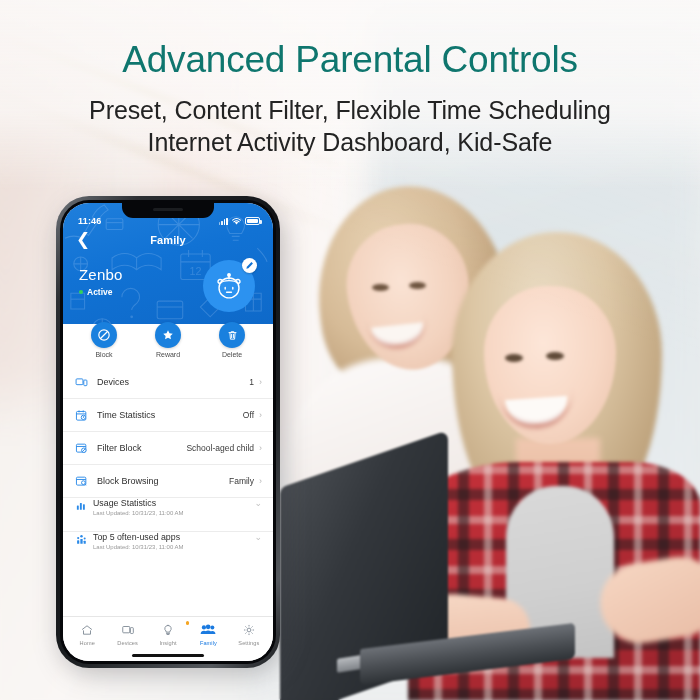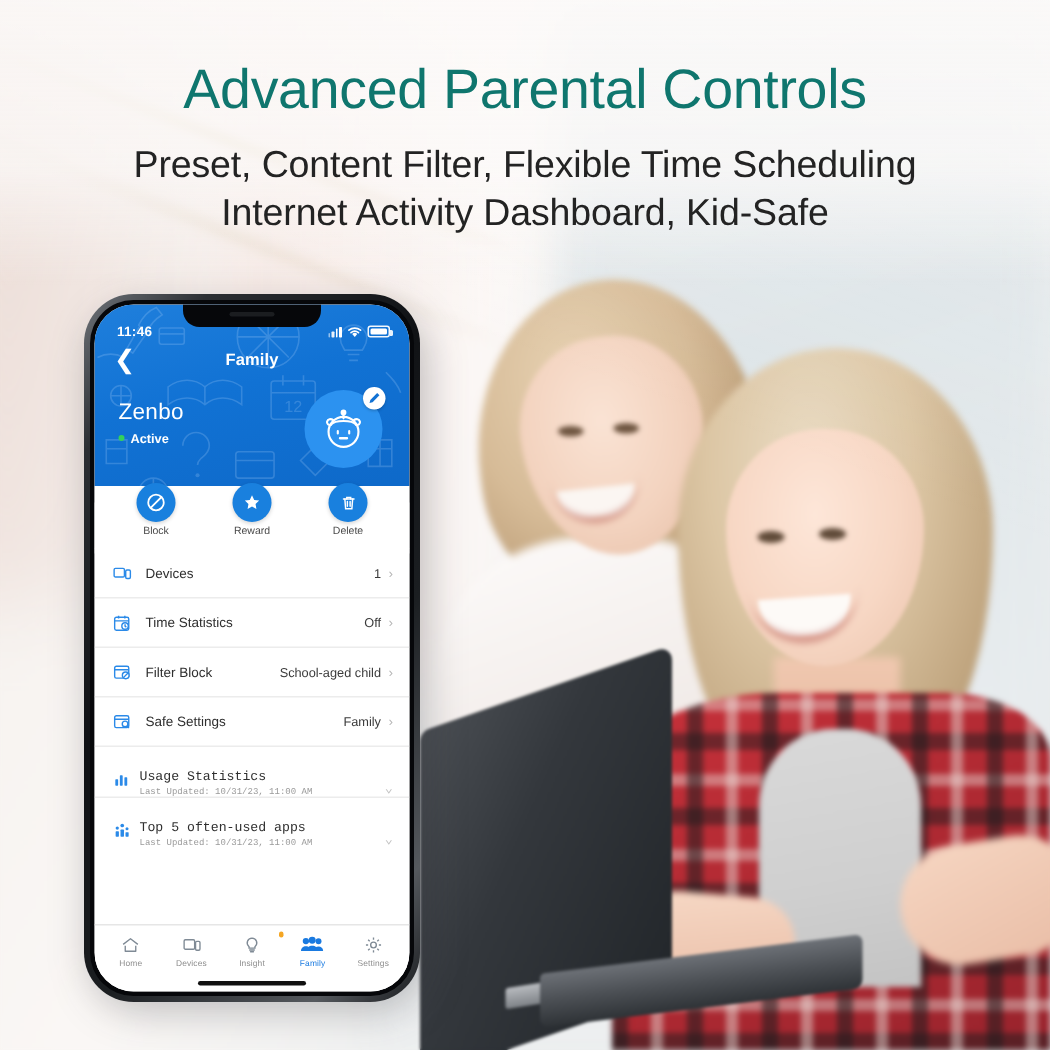--- a/index.html
+++ b/index.html
@@ -292,24 +292,23 @@
     display: flex; align-items: center;
     padding: 0 11px 0 12px; height: 33px;
     border-top: 1px solid #ececec;
   }
   .row .ricon { width: 17px; flex: 0 0 17px; display:flex; align-items:center; }
   .row .rlabel { font-size: 9px; color: #2f2f2f; margin-left: 5px; }
   .row .rval { margin-left: auto; font-size: 8.5px; color: #3a3a3a; }
   .row .chev { margin-left: 5px; color: #b7b7b7; font-size: 9px; line-height:1; }
 
   .row2 {
-    display: flex; align-items: flex-end;
+    display: flex; align-items: flex-start;
     padding: 0 11px 0 12px; height: 34px;
     border-top: 1px solid #ececec;
-    font-family: Liberation Mono, monospace;
   }
   .row2 .r2text { margin-left: 5px; }
   .row2 .r2title { font-size: 8.8px; color: #2f2f2f; }
   .row2 .r2sub { font-size: 6px; color: #9a9a9a; margin-top: 1.5px; }
   .row2 .caret { margin-left: auto; color: #c2c2c2; font-size: 9px; }
 
   
   .tabbar {
     flex: 0 0 auto; background: #fff; border-top: 1px solid #e6e6e6;
     display: flex; padding: 5px 4px 3px;
@@ -570,21 +569,21 @@
             <span class="ricon">
               <svg width="13" height="13" viewBox="0 0 18 18">
                 <g fill="none" stroke="#2b8ae8" stroke-width="1.3">
                   <rect x="2" y="3" width="13" height="11" rx="1.6"></rect>
                   <path d="M2 6.2h13"></path>
                   <circle cx="11.6" cy="10.6" r="2.6" fill="#fff"></circle>
                   <path d="M13.5 12.5 15.2 14.2"></path>
                 </g>
               </svg>
             </span>
-            <span class="rlabel">Safe Settings</span>
+            <span class="rlabel">Block Browsing</span>
             <span class="rval">Family</span>
             <span class="chev">›</span>
           </div>
 
           <div class="row2">
             <span class="ricon">
               <svg width="13" height="13" viewBox="0 0 18 18">
                 <g fill="#2b8ae8">
                   <rect x="2.6" y="9" width="2.6" height="6" rx=".6"></rect>
                   <rect x="6.8" y="5.4" width="2.6" height="9.6" rx=".6"></rect>

